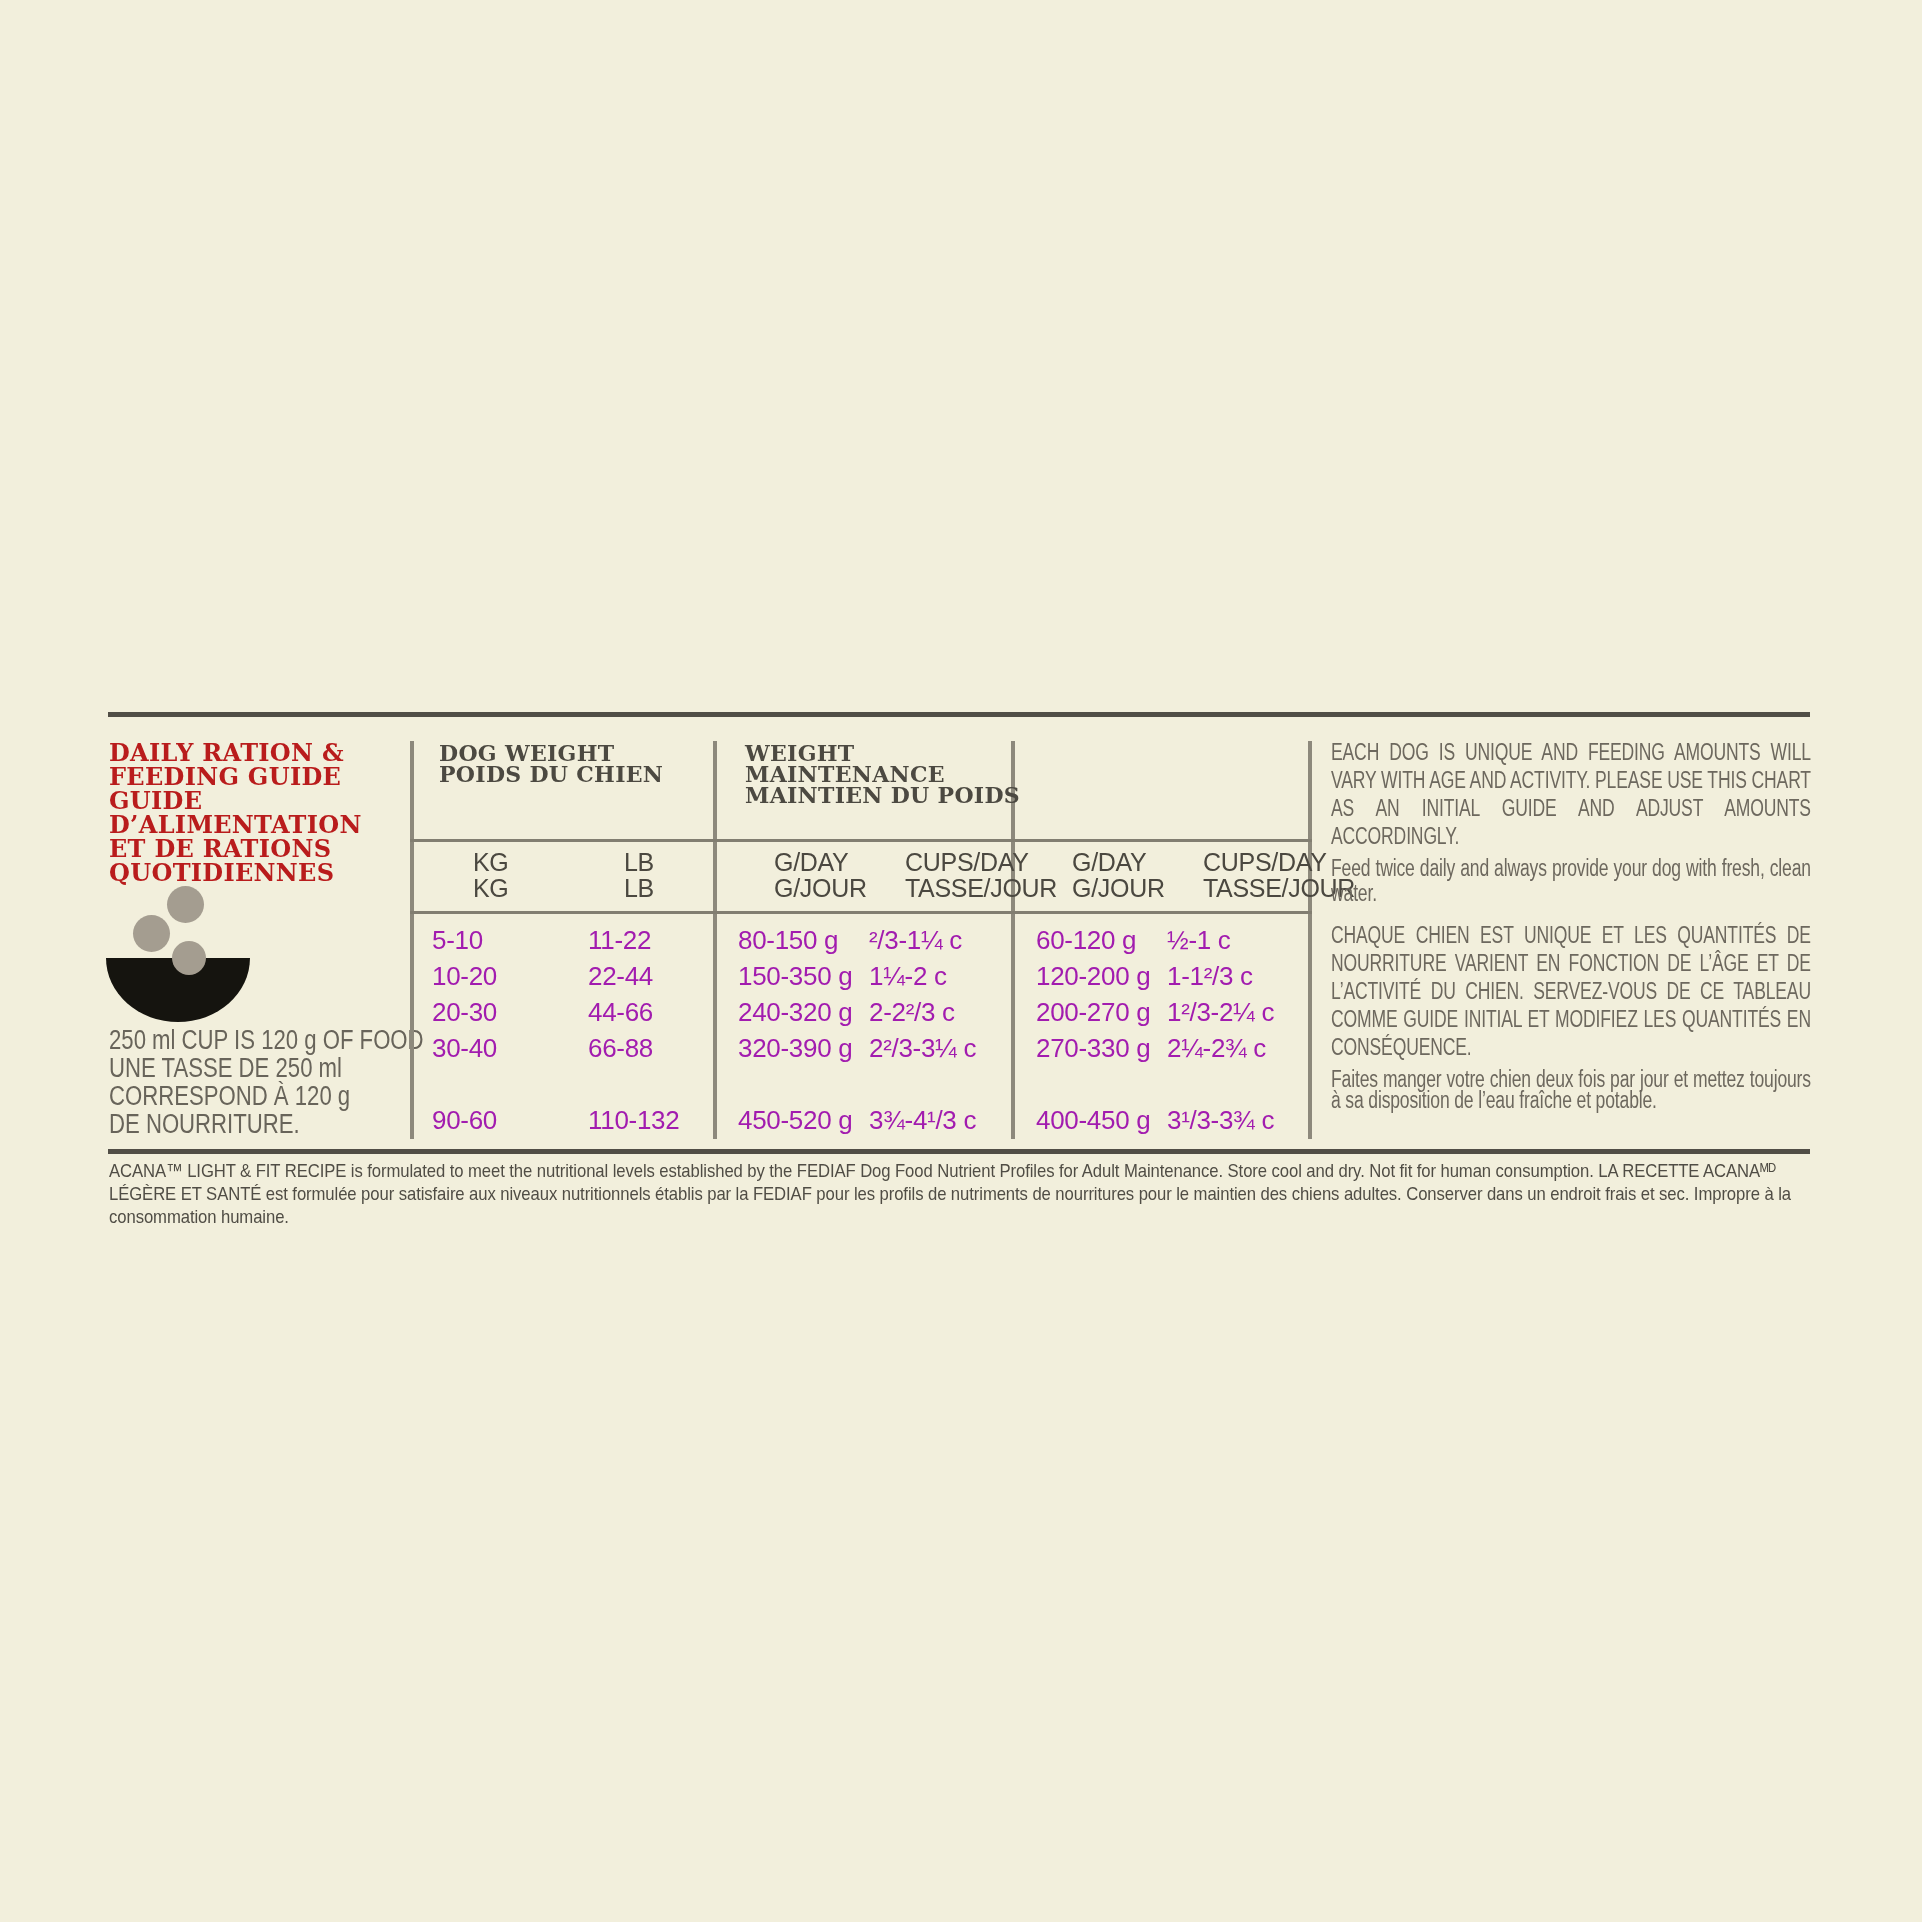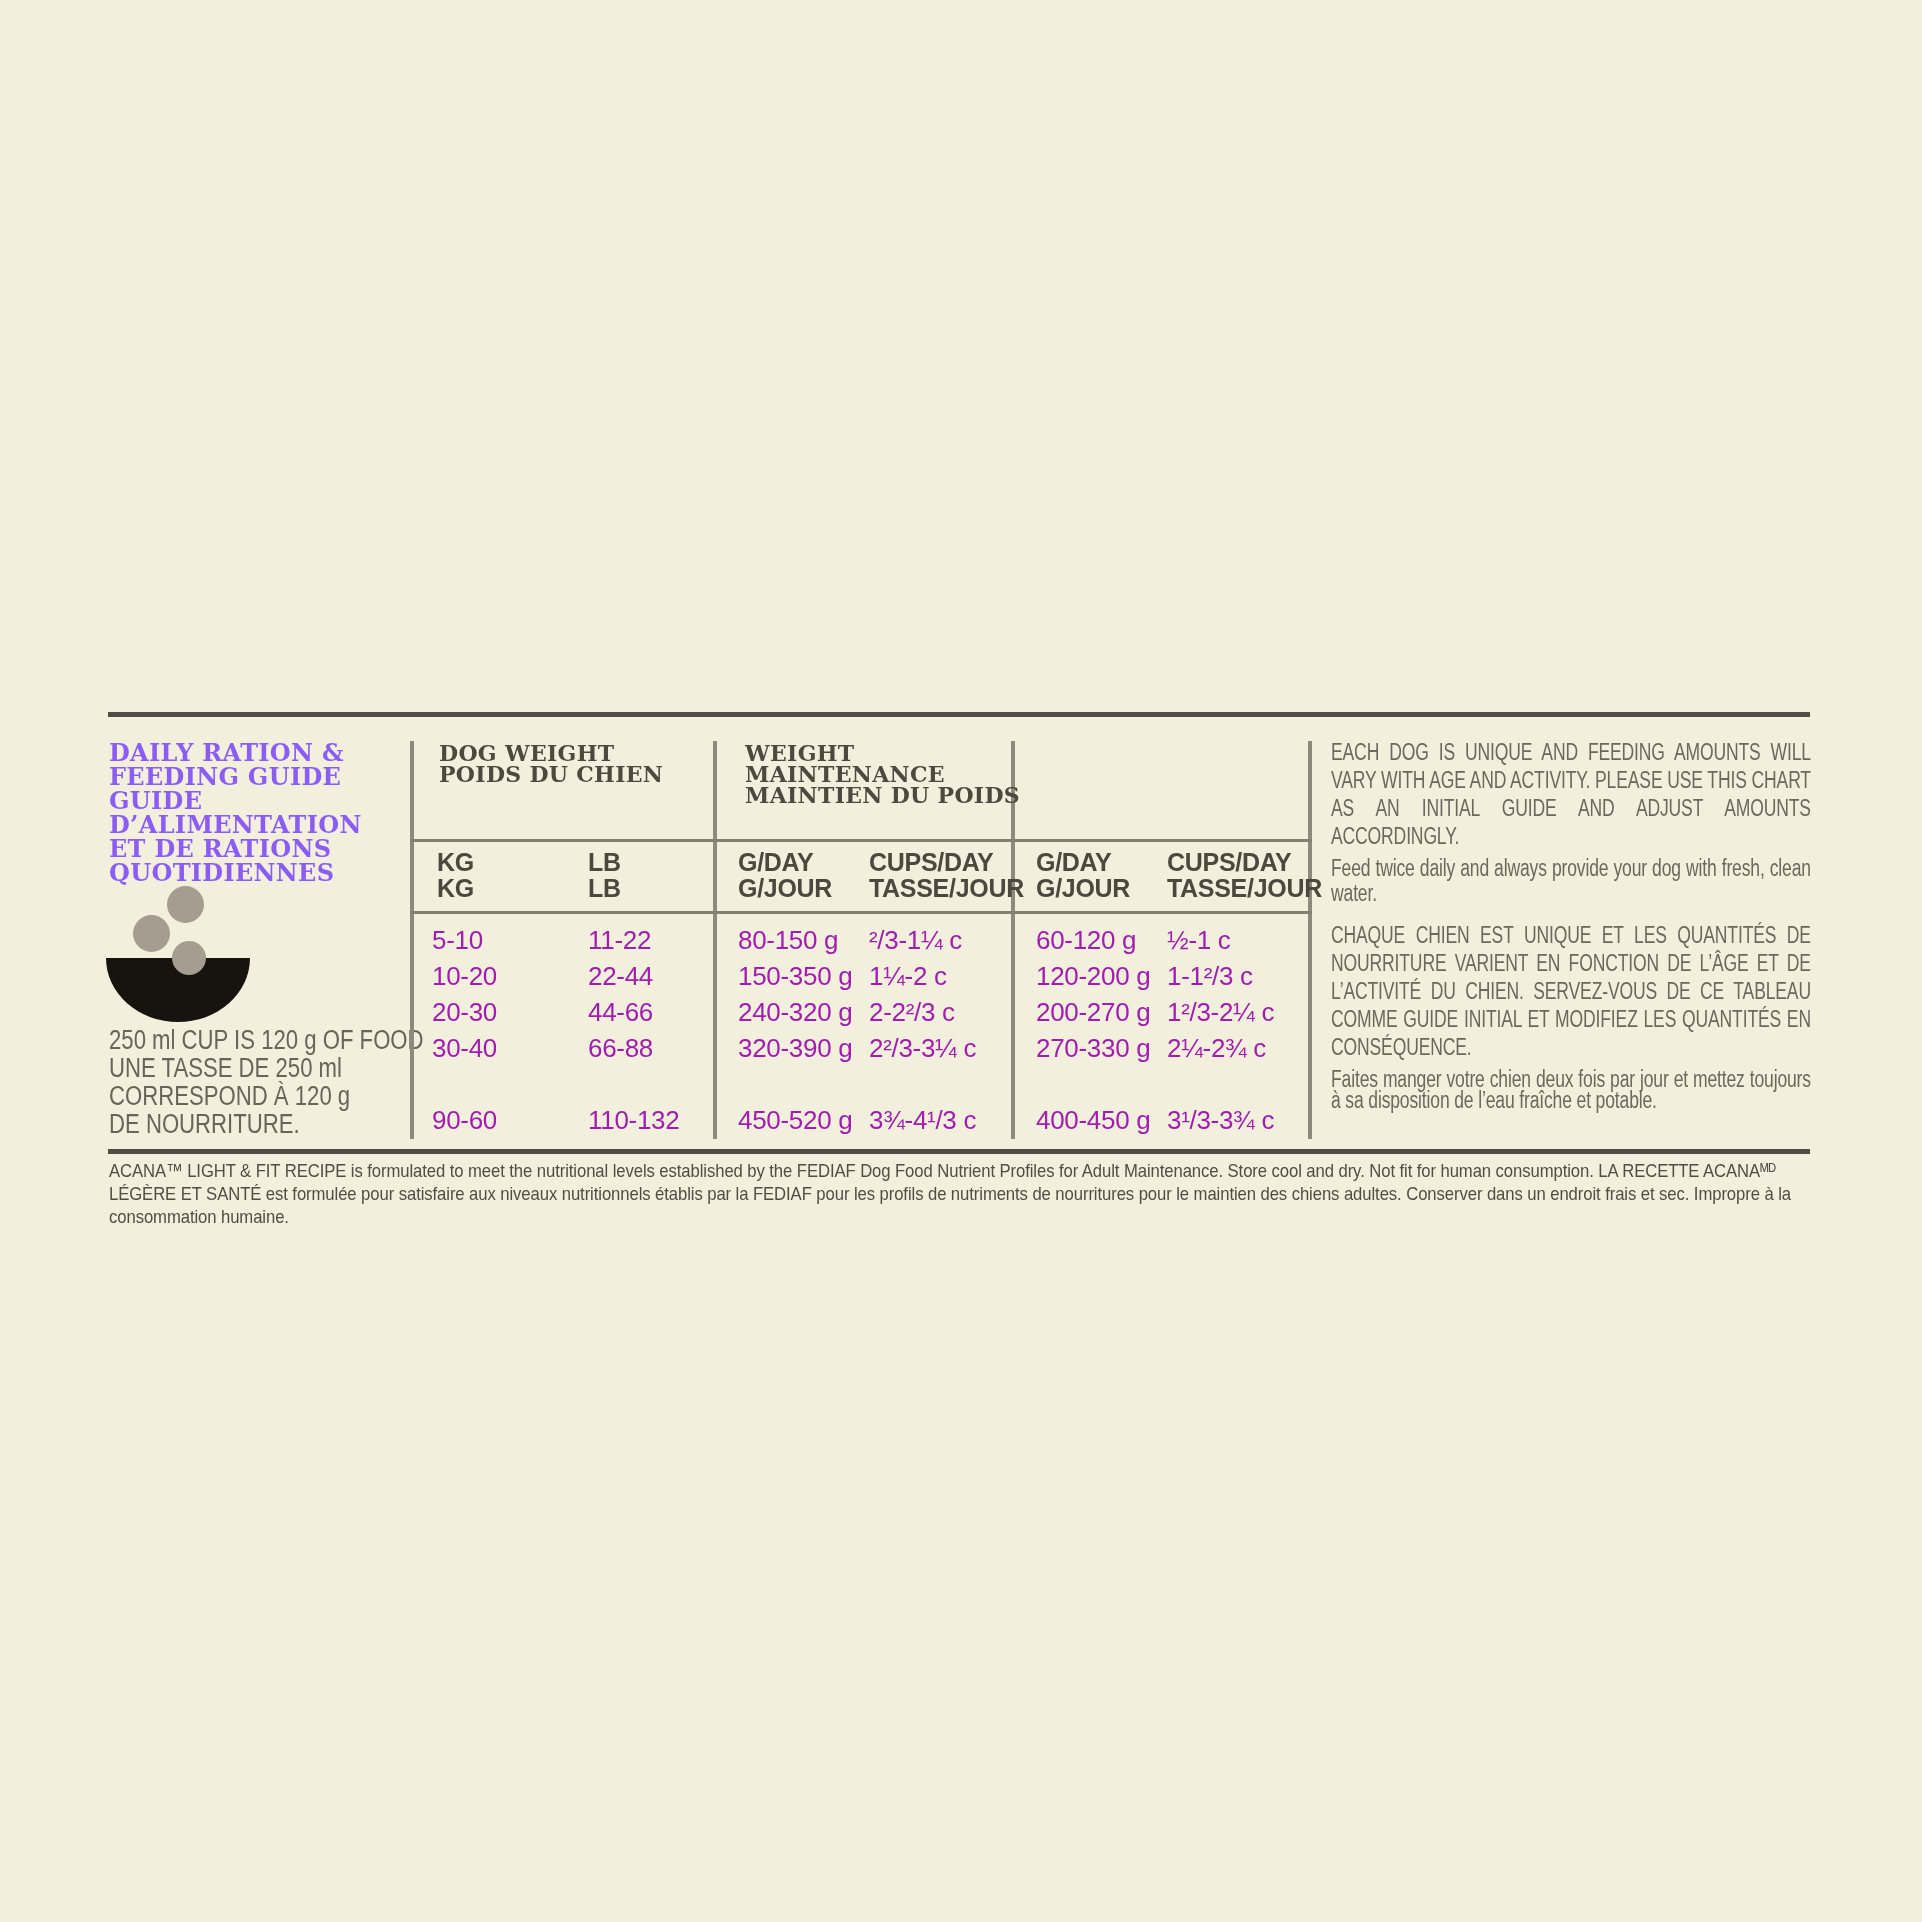--- a/index.html
+++ b/index.html
@@ -6,21 +6,21 @@
   body{background:#f2efdc;}
   .sheet{position:relative;width:1922px;height:1922px;background:#f2efdc;overflow:hidden;
          font-family:"Liberation Sans","DejaVu Sans",sans-serif;}
   .rule{position:absolute;left:108px;width:1702px;height:4.8px;background:#514e46;}
   .rule.top{top:712px;}
   .rule.bottom{top:1149px;}
 
   
   .panel-title{position:absolute;left:109px;top:741px;width:317px;
     font-family:"DejaVu Serif",serif;font-weight:bold;font-size:24px;line-height:24px;
-    letter-spacing:0.3px;color:#8b5cf6;white-space:pre-line;}
+    letter-spacing:0.3px;color:#b91c1c;white-space:pre-line;}
   .cup-note{position:absolute;left:109px;top:1026px;width:413px;
     font-size:27px;line-height:28px;color:#68645a;white-space:pre-line;
     transform:scaleX(.82);transform-origin:left top;}
 
   
   .bowl{position:absolute;left:106px;top:958px;width:144px;height:64px;background:#15140f;
     border-radius:0 0 50% 50% / 0 0 100% 100%;}
   .kibble{position:absolute;border-radius:50%;background:#a49d90;}
   .kibble.k1{left:167px;top:886px;width:37px;height:37px;}
   .kibble.k2{left:133px;top:915px;width:37px;height:37px;}
@@ -29,22 +29,22 @@
   
   .vline{position:absolute;top:741px;height:398px;width:3.8px;background:#8d897c;}
   .v1{left:410px}.v2{left:713px}.v3{left:1011px}.v4{left:1308px}
   .hline{position:absolute;left:410px;width:902px;height:2.9px;background:#827e71;}
   .h1{top:839px}.h2{top:911px}
 
   
   .ghead{position:absolute;top:743px;font-family:"DejaVu Serif",serif;font-weight:bold;
     font-size:22px;line-height:21px;letter-spacing:0.3px;color:#4c4941;white-space:pre-line;}
   .ghead.g1{left:439px}.ghead.g2{left:745px}.ghead.g3{left:1038px}
-  .sub{position:absolute;top:849px;font-weight:bold;font-size:25px;line-height:26px;
-    color:#4b4840;white-space:pre-line;letter-spacing:-0.3px;}
+  .sub{position:absolute;top:849px;font-weight:normal;font-size:25px;line-height:26px;
+    color:#4b4840;white-space:pre-line;letter-spacing:-0.3px;margin-left:36px;}
   .s-kg{left:437px}.s-lb{left:588px}.s-wmg{left:738px}.s-wmc{left:869px}.s-owg{left:1036px}.s-owc{left:1167px}
   .row{position:absolute;left:0;width:1345px;height:31px;}
   .cell{position:absolute;top:0;font-size:26px;color:#a21caf;letter-spacing:-0.3px;white-space:nowrap;}
   .c-kg{left:432px}.c-lb{left:588px}.c-wmg{left:738px}.c-wmc{left:869px}.c-owg{left:1036px}.c-owc{left:1167px}
 
   
   .advice{position:absolute;left:1331px;top:738px;width:629px;
     transform:scaleX(.763);transform-origin:left top;color:#6d685e;}
   .advice p{margin:0;font-size:23px;}
   .advice .upper{line-height:28px;text-align:justify;letter-spacing:-0.2px;}

